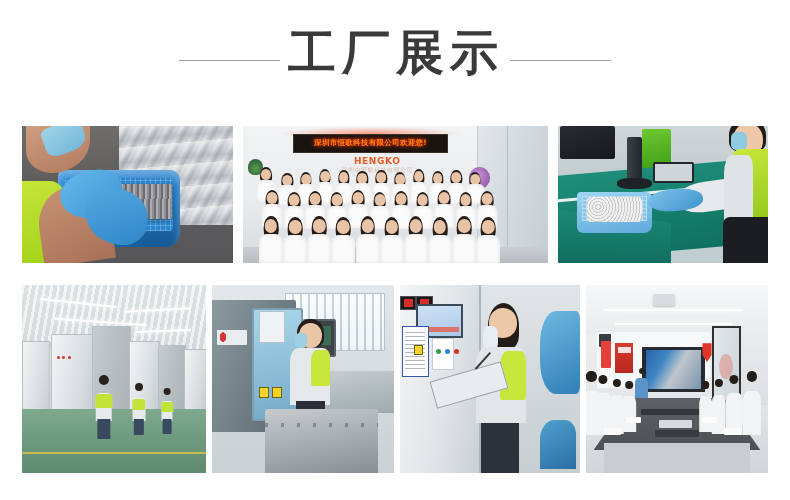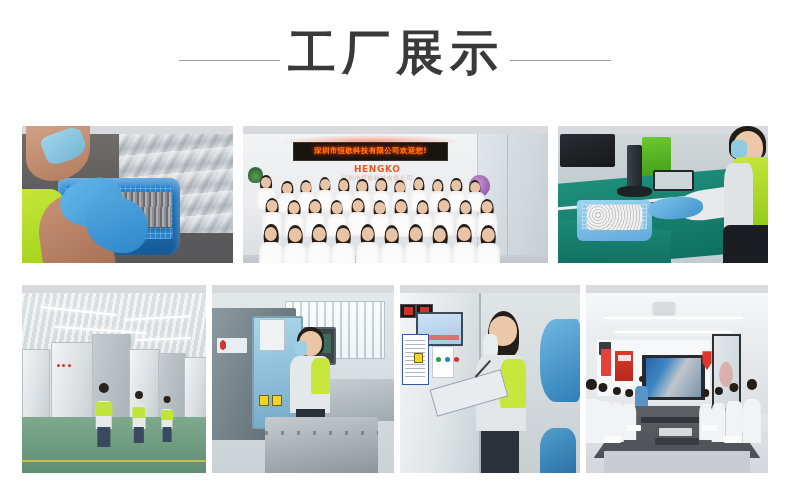--- a/index.html
+++ b/index.html
@@ -51,21 +51,21 @@
 
   .r1c1{left:22px;top:126px;width:211px;height:137px;}
   .r1c2{left:243px;top:126px;width:305px;height:137px;}
   .r1c3{left:558px;top:126px;width:210px;height:137px;}
 
   .r2c1{left:22px;top:285px;width:184px;height:188px;}
   .r2c2{left:212px;top:285px;width:182px;height:188px;}
   .r2c3{left:400px;top:285px;width:180px;height:188px;}
   .r2c4{left:586px;top:285px;width:182px;height:188px;}
 
-  .ph{position:absolute;width:100%;height:100%;left:0;top:8px;}
+  .ph{position:absolute;width:100%;height:100%;left:0;top:0;}
 
   
   .p1-bg{
     position:absolute;inset:0;
     background:
       linear-gradient(180deg,#6f6d6a 0%,#5f5e5c 40%,#56565a 100%);
   }
   .p1-bags{
     position:absolute;left:46%;top:0;width:54%;height:72%;
     background:

